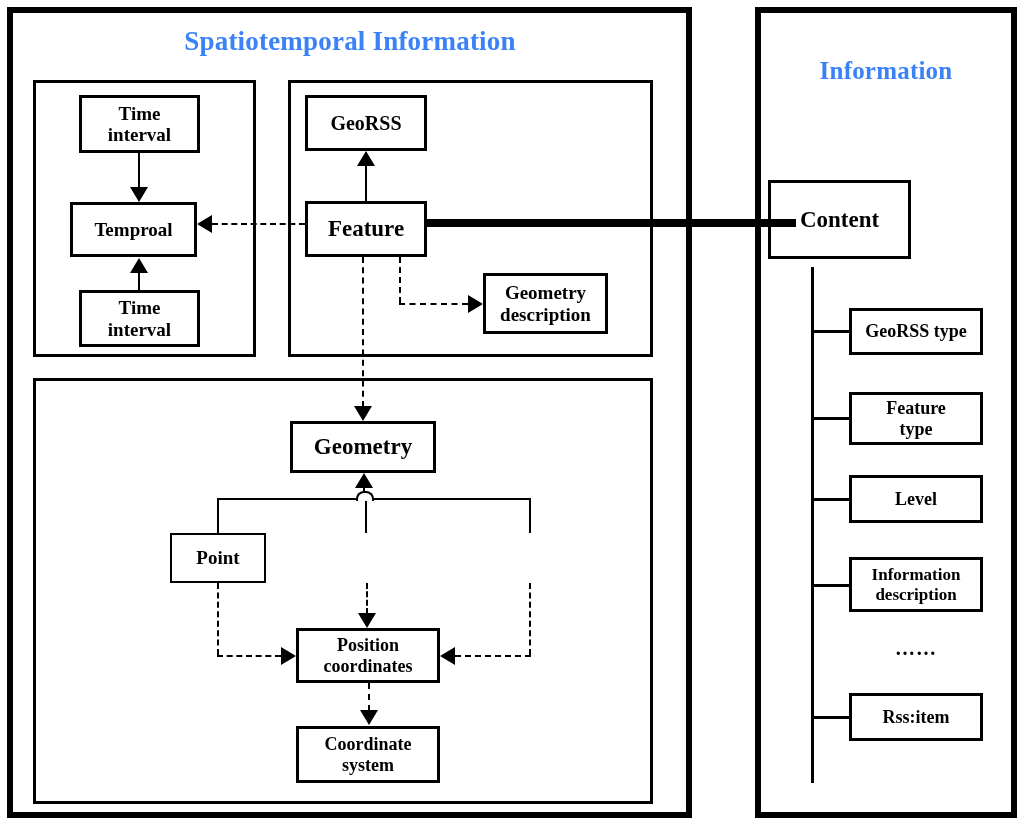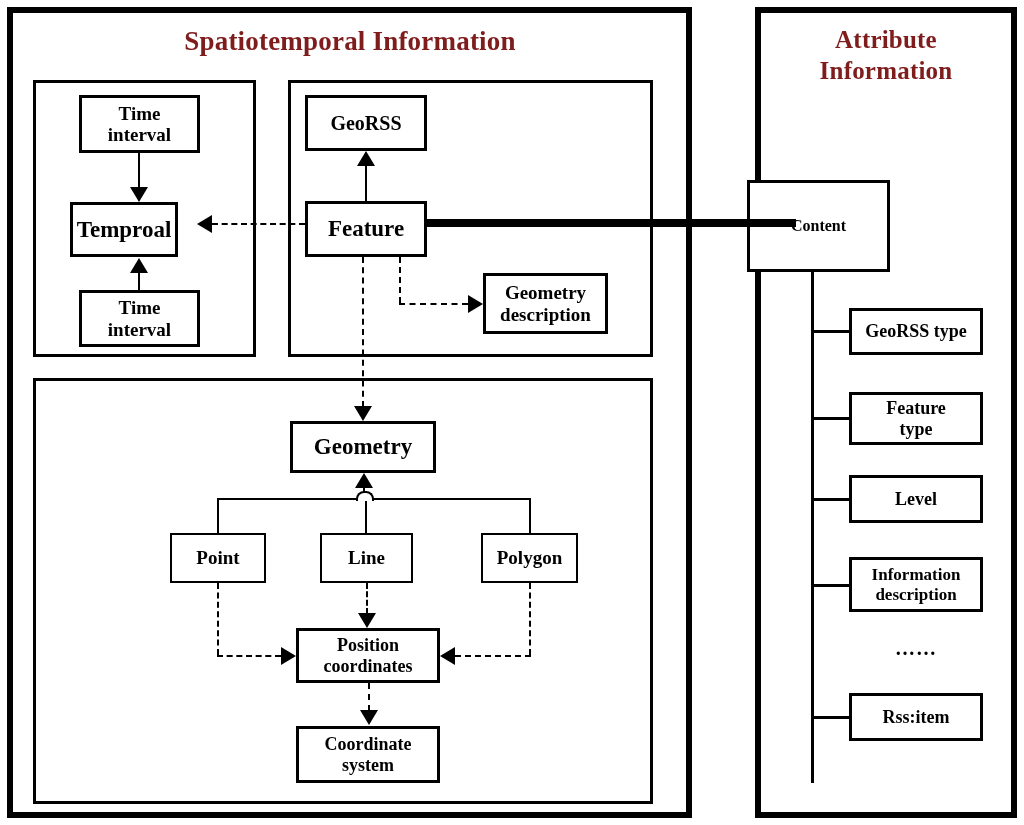--- a/index.html
+++ b/index.html
@@ -6,21 +6,21 @@
   body{width:1024px;height:825px;overflow:hidden;
        font-family:"Liberation Serif","DejaVu Serif",serif;}
   #stage{position:relative;width:1024px;height:825px;}
 
   
   .frame-outer{position:absolute;border:6px solid #000;box-sizing:border-box;background:#fff;}
   .panel{position:absolute;border:3px solid #000;box-sizing:border-box;background:transparent;}
 
   
   .sect-title{position:absolute;text-align:center;font-weight:bold;
-              color:#7f1d1d;line-height:1.12;letter-spacing:.2px;}
+              color:#3b82f6;line-height:1.12;letter-spacing:.2px;}
 
   
   .node{position:absolute;box-sizing:border-box;border:3px solid #000;background:#fff;
         display:flex;align-items:center;justify-content:center;text-align:center;
         font-weight:bold;color:#000;line-height:1.12;z-index:6;}
   .node.thin{border-width:2.5px;}
 
   
   .ln{position:absolute;background:#000;z-index:2;}
   .vline{width:2px;}
@@ -46,35 +46,34 @@
 <body>
 
 <div id="stage">
 
   <div class="frame-outer" style="left:7px;top:7px;width:685px;height:811px;"></div>
 
   <div class="frame-outer" style="left:755px;top:7px;width:262px;height:811px;"></div>
 
   <div class="sect-title" style="left:30px;top:26px;width:640px;font-size:27px;">Spatiotemporal Information</div>
 
-  <div class="sect-title" style="left:765px;top:26px;width:242px;font-size:25px;">Attribute</div>
   <div class="sect-title" style="left:765px;top:57px;width:242px;font-size:25px;">Information</div>
 
   <div class="panel" style="left:33px;top:80px;width:223px;height:277px;"></div>
 
   <div class="panel" style="left:288px;top:80px;width:365px;height:277px;"></div>
 
   <div class="panel" style="left:33px;top:378px;width:620px;height:426px;"></div>
 
   <div class="node" style="left:79px;top:95px;width:121px;height:58px;font-size:19px;flex-direction:column;">
     <span>Time</span>
     <span>interval</span>
   </div>
 
-  <div class="node" style="left:70px;top:202px;width:108px;height:55px;font-size:23px;">
+  <div class="node" style="left:70px;top:202px;width:127px;height:55px;font-size:19px;">
     <span>Temproal</span>
   </div>
 
   <div class="node" style="left:79px;top:290px;width:121px;height:57px;font-size:19px;flex-direction:column;">
     <span>Time</span>
     <span>interval</span>
   </div>
 
   <div class="ln vline" style="left:138px;top:153px;height:36px;"></div>
   <div class="ah ah-down" style="left:130px;top:187px;"></div>
@@ -109,27 +108,21 @@
   <div class="ah ah-down" style="left:354px;top:406px;"></div>
 
   <div class="node" style="left:290px;top:421px;width:146px;height:52px;font-size:23px;">
     <span>Geometry</span>
   </div>
 
   <div class="node thin" style="left:170px;top:533px;width:96px;height:50px;font-size:19px;">
     <span>Point</span>
   </div>
 
-  <div class="node thin" style="left:320px;top:533px;width:93px;height:50px;font-size:19px;">
-    <span>Line</span>
-  </div>
 
-  <div class="node thin" style="left:481px;top:533px;width:97px;height:50px;font-size:19px;">
-    <span>Polygon</span>
-  </div>
 
   <div class="node" style="left:296px;top:628px;width:144px;height:55px;font-size:18px;flex-direction:column;">
     <span>Position</span>
     <span>coordinates</span>
   </div>
 
   <div class="node" style="left:296px;top:726px;width:144px;height:57px;font-size:18px;flex-direction:column;">
     <span>Coordinate</span>
     <span>system</span>
   </div>
@@ -152,21 +145,21 @@
   <div class="dash-v" style="left:366px;top:583px;height:31px;"></div>
   <div class="ah ah-down" style="left:358px;top:613px;"></div>
 
   <div class="dash-v" style="left:529px;top:583px;height:72px;"></div>
   <div class="dash-h" style="left:455px;top:655px;width:76px;"></div>
   <div class="ah ah-left" style="left:440px;top:647px;"></div>
 
   <div class="dash-v" style="left:368px;top:683px;height:28px;"></div>
   <div class="ah ah-down" style="left:360px;top:710px;"></div>
 
-  <div class="node" style="left:747px;top:180px;width:143px;height:92px;font-size:16px;">
+  <div class="node" style="left:768px;top:180px;width:143px;height:79px;font-size:23px;">
     <span>Content</span>
   </div>
 
   <div class="ln thick" style="left:424px;top:219px;width:372px;height:8px;"></div>
 
   <div class="ln vline" style="left:811px;top:267px;height:516px;width:3px;"></div>
 
   <div class="ln hline" style="left:811px;top:330px;width:40px;height:3px;"></div>
   <div class="ln hline" style="left:811px;top:417px;width:40px;height:3px;"></div>
   <div class="ln hline" style="left:811px;top:498px;width:40px;height:3px;"></div>

